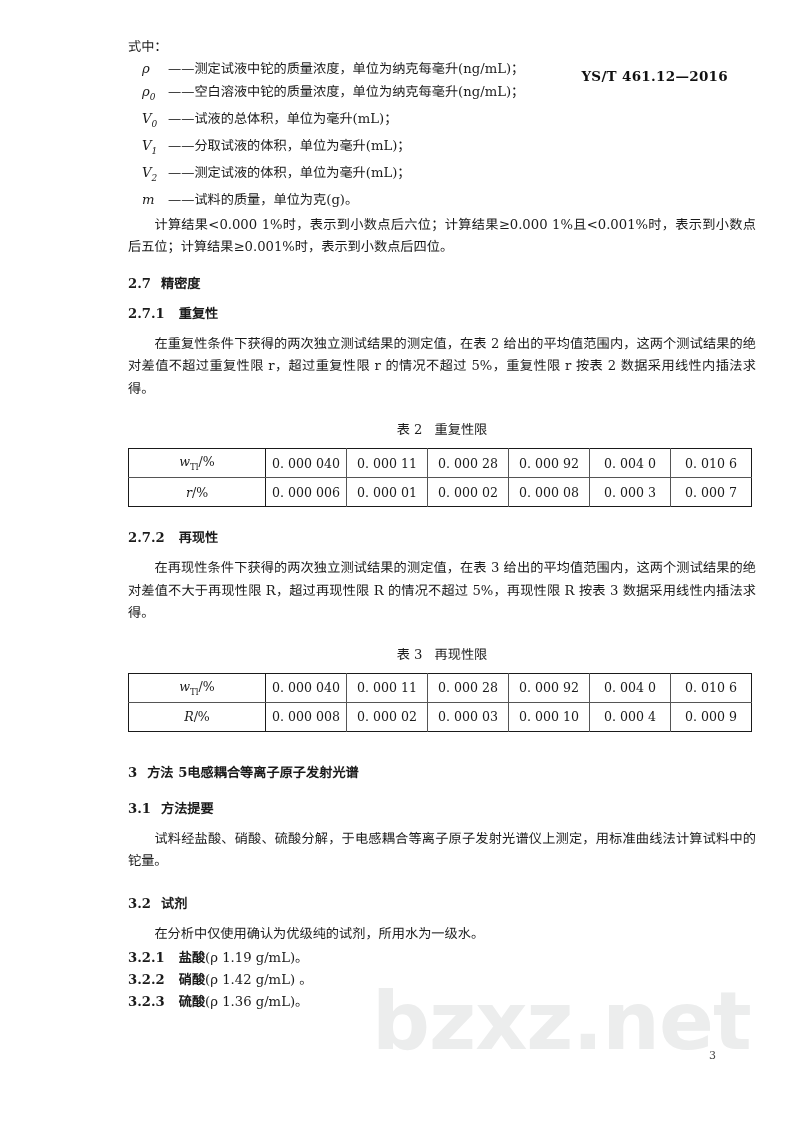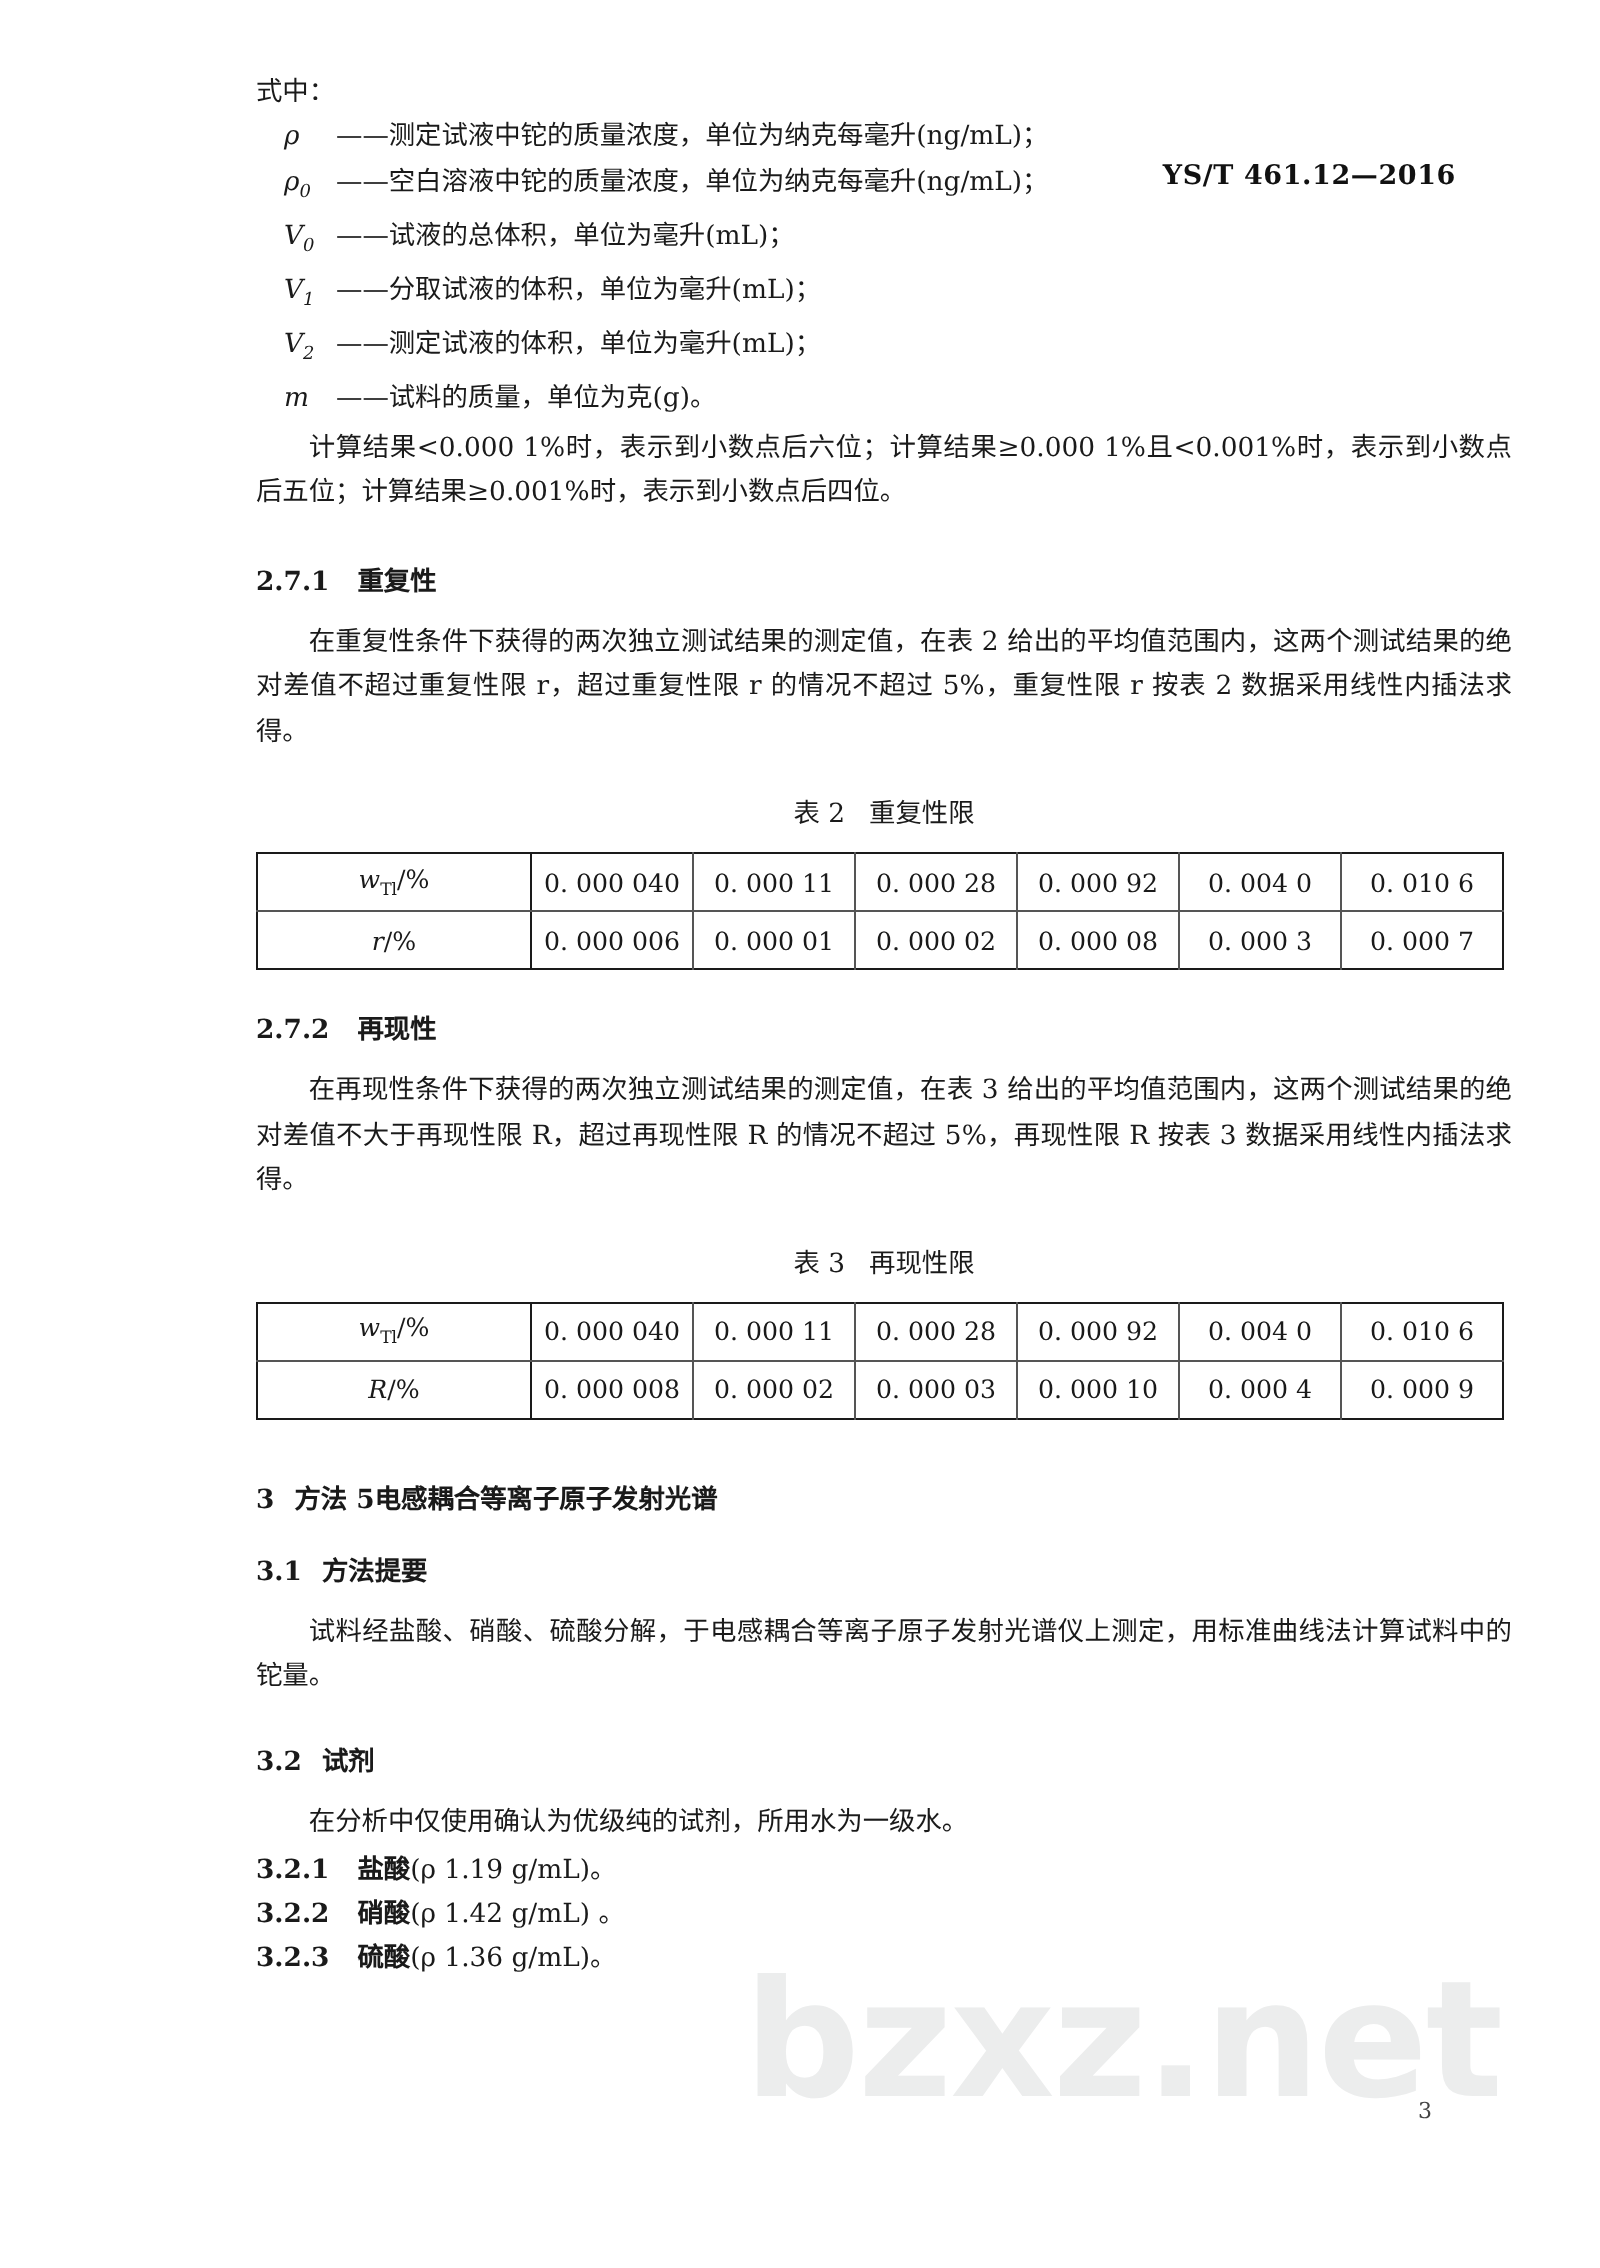--- a/index.html
+++ b/index.html
@@ -25,21 +25,21 @@
     position: absolute;
     left: 88px;
     top: 0;
     width: 628px;
     margin-left: 40px;
   }
 
   
   .doc-header {
     position: absolute;
-    top: 80px;
+    top: 68px;
     right: 72px;
     font-family: "DejaVu Serif", "Liberation Serif", serif;
     font-weight: bold;
     font-size: 13.5px;
     letter-spacing: 0.3px;
     color: #111;
     white-space: nowrap;
   }
 
   
@@ -190,20 +190,23 @@
       <div class="vardef">
         <span class="vsym"><span>m</span></span><span>——试料的质量，单位为克(g)。</span>
       </div>
 
     </div>
 
     <div class="para indent" style="margin-top:2px;">计算结果&lt;0.000 1%时，表示到小数点后六位；计算结果≥0.000 1%且&lt;0.001%时，表示到小数点后五位；计算结果≥0.001%时，表示到小数点后四位。</div>
 
     <div class="spacer-m"></div>
 
+    <div class="heading">
+      <span class="num">2.7</span><span>精密度</span>
+    </div>
 
     <div class="spacer-s"></div>
 
     <div class="heading">
       <span class="num2">2.7.1</span><span>重复性</span>
     </div>
 
     <div class="spacer-s"></div>
 
     <div class="para indent">在重复性条件下获得的两次独立测试结果的测定值，在表 2 给出的平均值范围内，这两个测试结果的绝对差值不超过重复性限 r，超过重复性限 r 的情况不超过 5%，重复性限 r 按表 2 数据采用线性内插法求得。</div>

